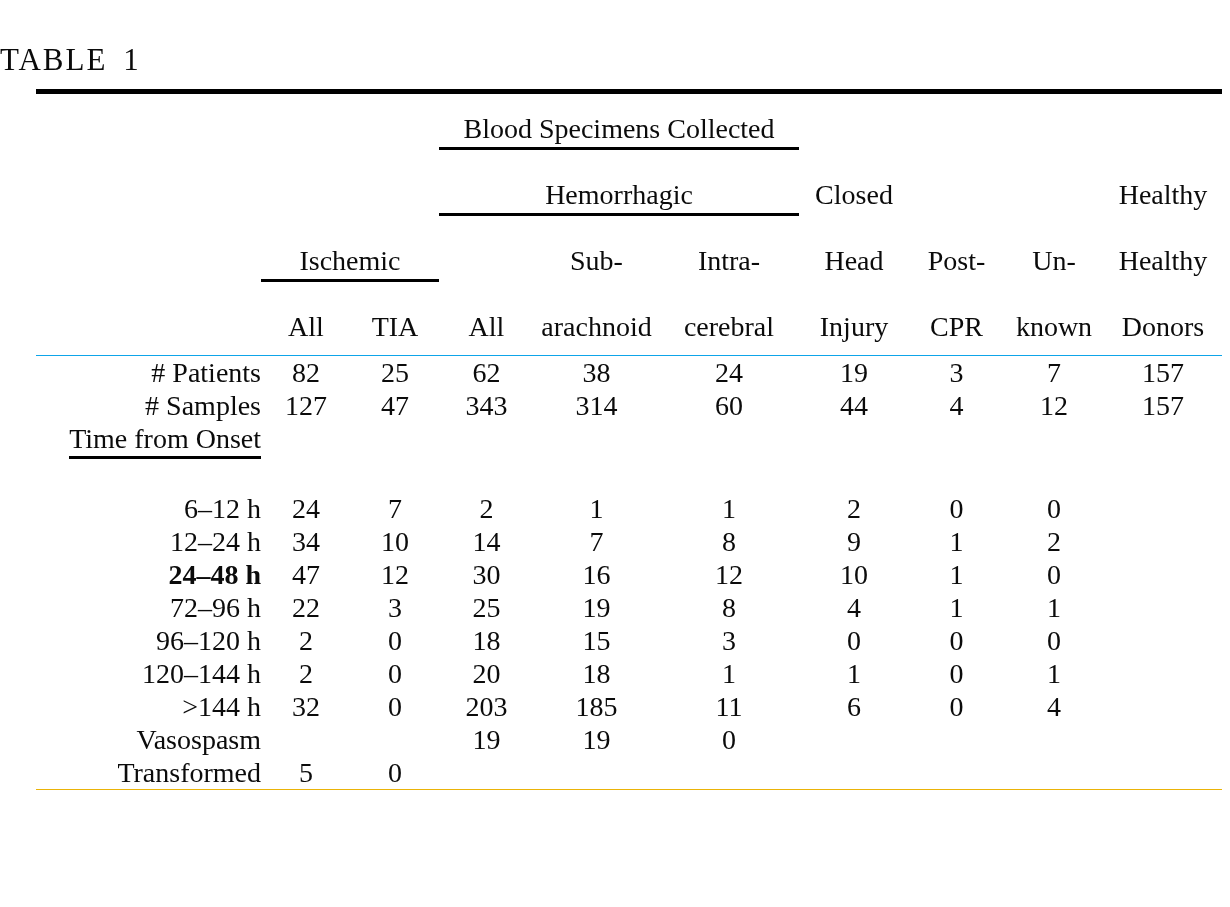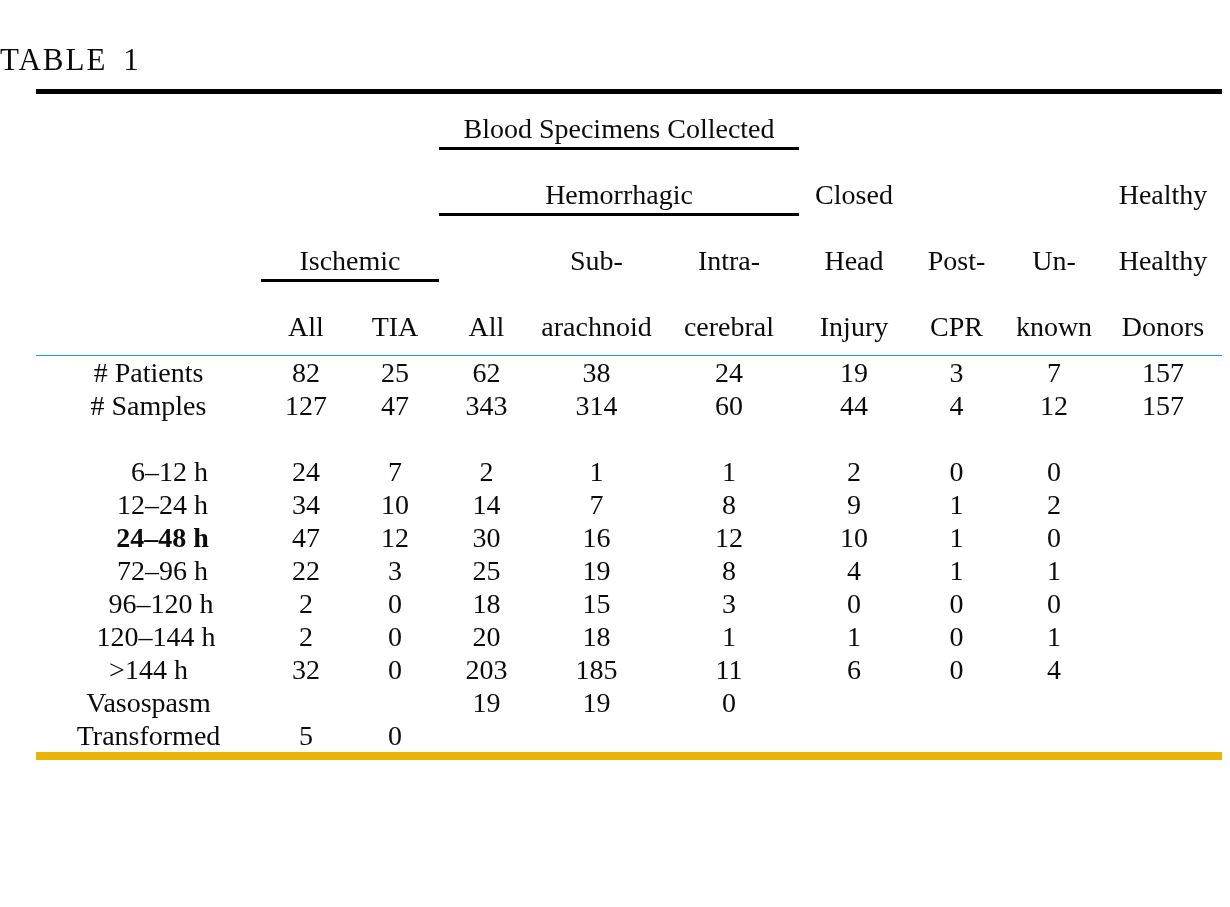--- a/index.html
+++ b/index.html
@@ -30,25 +30,25 @@
   thead th.grouped .gline {
     display:block; width:100%;
     border-bottom:3px solid #000; padding-bottom:3px;
   }
   thead tr.lasthead th { border-bottom:1px solid #0ea5e9; }
   tbody td {
     font-size:28px; height:33px; line-height:33px;
     padding:0; text-align:center; vertical-align:middle;
     white-space:nowrap;
   }
-  tbody td.label { text-align:center; }
+  tbody td.label { text-align:right; }
   .ulabel {
     display:inline-block; border-bottom:3px solid #000; padding-bottom:1px;
   }
-  tbody tr.lastrow td { border-bottom:8px solid #eab308; }
+  tbody tr.lastrow td { border-bottom:1px solid #eab308; }
 </style>
 </head>
 <body>
 
 <div class="page">
 
   <div class="title">TABLE 1</div>
 
   <table class="main">
     <colgroup>
@@ -128,20 +128,32 @@
           <td>47</td>
           <td>343</td>
           <td>314</td>
           <td>60</td>
           <td>44</td>
           <td>4</td>
           <td>12</td>
           <td>157</td>
         </tr>
         <tr>
+          <td class="label"><span class="ulabel">Time from Onset</span></td>
+          <td></td>
+          <td></td>
+          <td></td>
+          <td></td>
+          <td></td>
+          <td></td>
+          <td></td>
+          <td></td>
+          <td></td>
+        </tr>
+        <tr>
           <td class="label"></td>
           <td></td>
           <td></td>
           <td></td>
           <td></td>
           <td></td>
           <td></td>
           <td></td>
           <td></td>
           <td></td>

